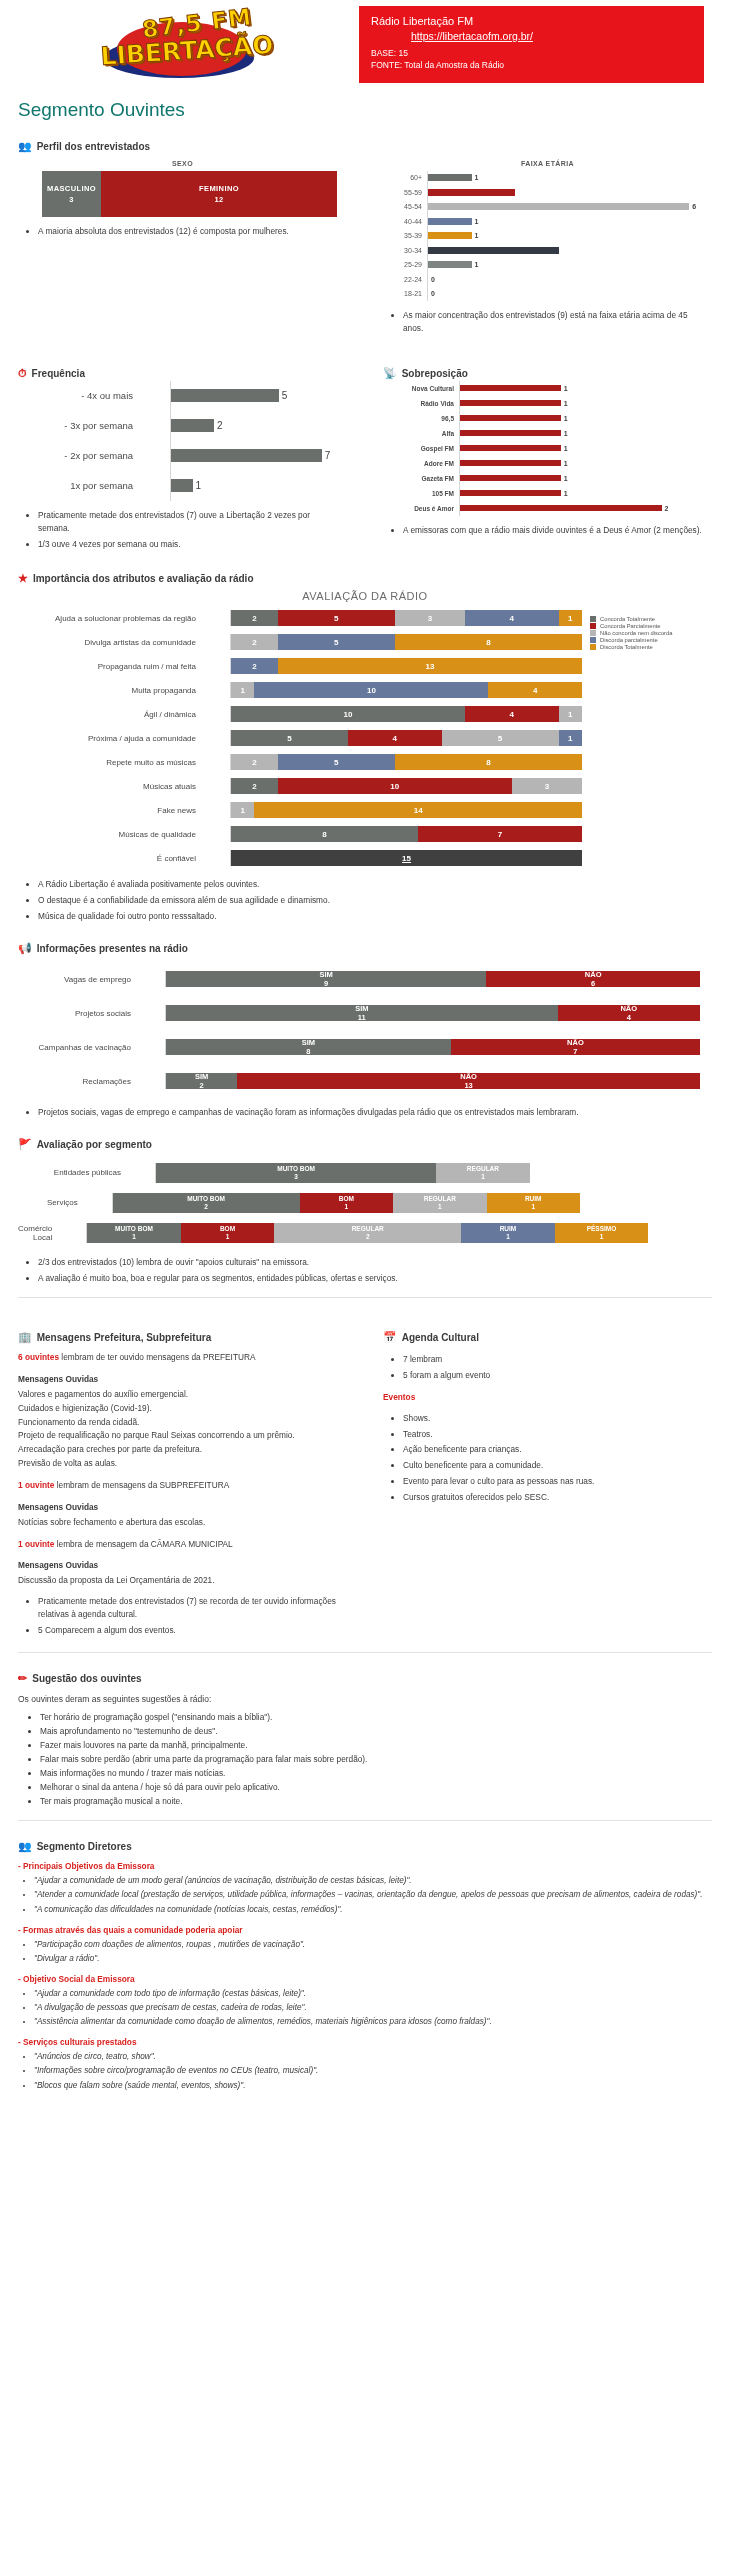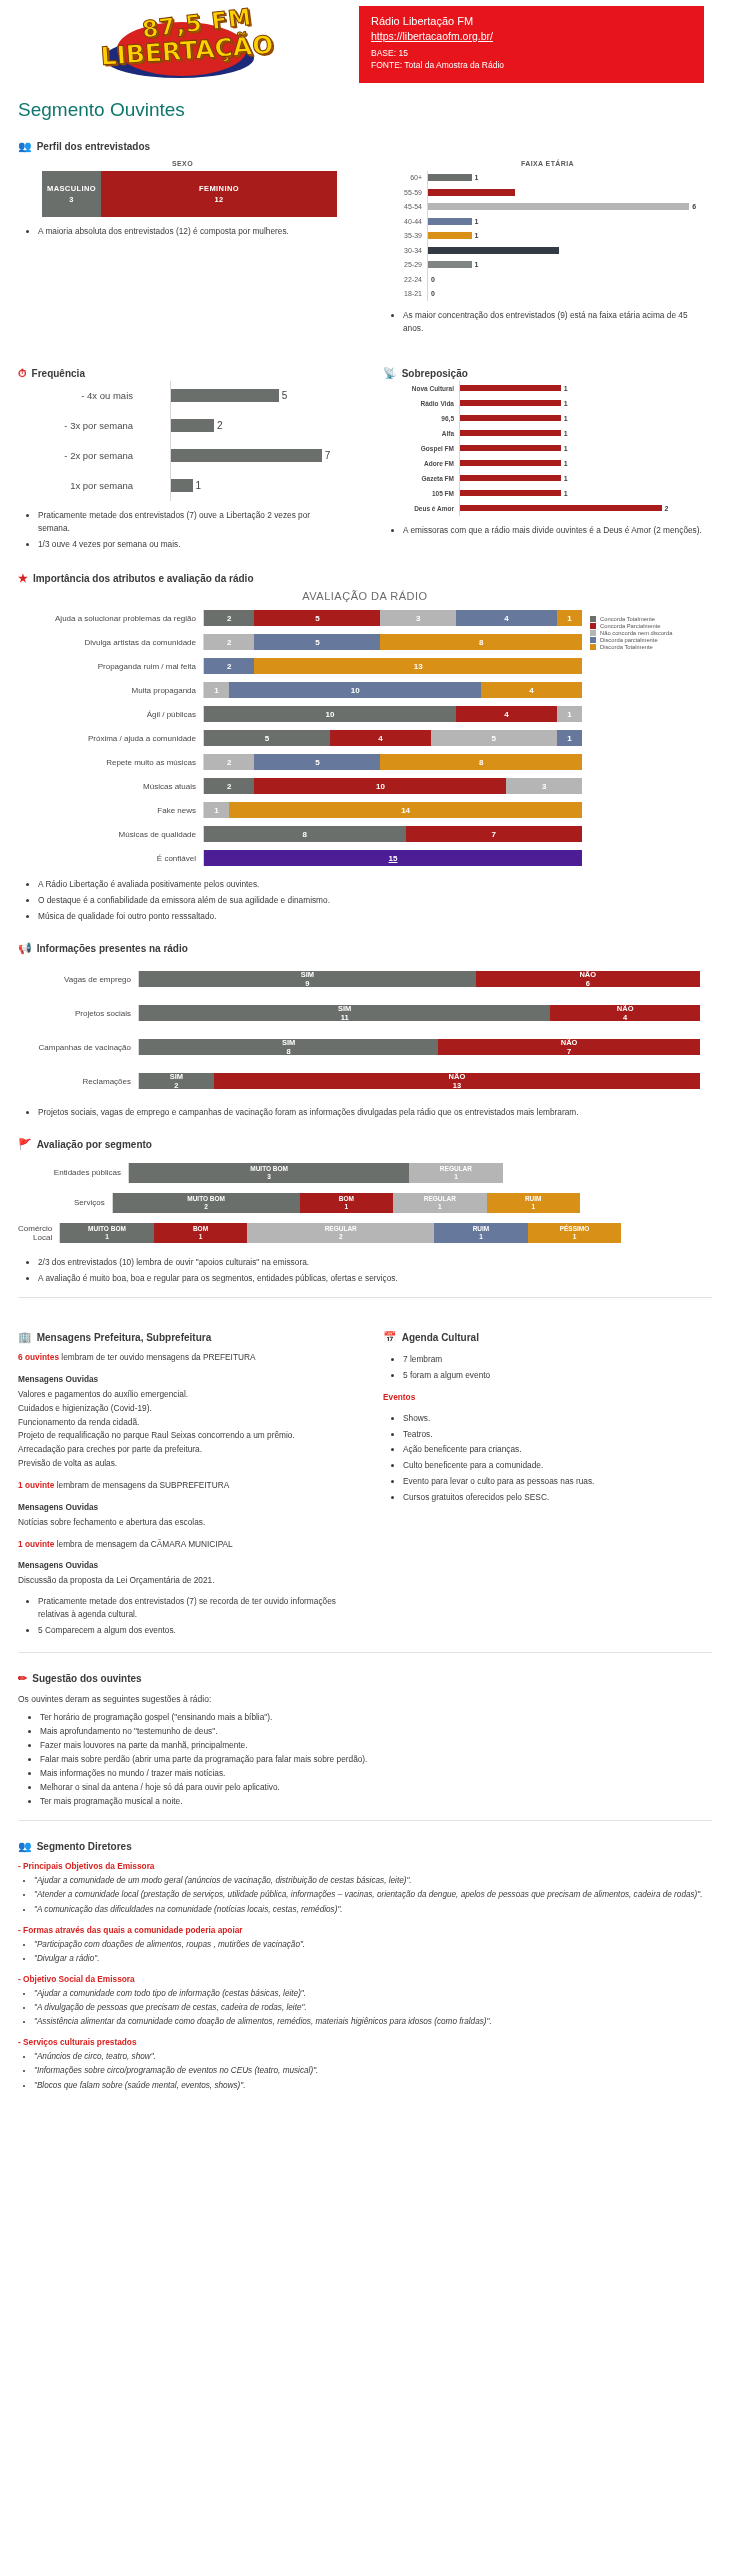--- a/index.html
+++ b/index.html
@@ -37,21 +37,21 @@
     font-family:"DejaVu Sans", sans-serif; font-weight:bold; font-size:25px;
     color:#ffd100; -webkit-text-stroke:1px #7a3b00;
     transform:rotate(-4deg); letter-spacing:0px;
     text-shadow:1px 1px 0 #b35c00, 2px 2px 0 #8a4400;
   }
   .infobox {
     background:#e8141c; color:#fff; padding:9px 12px 11px 12px;
     width:345px; min-height:62px;
   }
   .infobox .ttl { font-size:11px; margin-bottom:3px; }
-  .infobox .lnk { font-size:10.5px; text-decoration:underline; margin-bottom:5px; color:#fff; display:block;}
+  .infobox .lnk { font-size:10.5px; text-decoration:underline; margin-bottom:5px; color:#fff; display:block;margin-left:40px;}
   .infobox .sm { font-size:8.5px; line-height:1.45; }
 
   
   h1.page-title {
     font-size:19px; font-weight:normal; color:#0f766e;
     margin:16px 0 0 18px; padding:0;
   }
   .section-head {
     display:flex; align-items:center; gap:5px;
     margin:20px 0 2px 18px; font-size:10px; font-weight:bold; color:#3b3b3b;
@@ -90,21 +90,21 @@
   .age .hrow { height:14.5px; }
   .age .hrow .lbl { width:42px; }
 
   .over .hrow { height:15px; }
   .over .hrow .lbl { width:74px; font-weight:bold; font-size:6.5px; color:#4a4a4a;}
   .over .hrow .bar { background:#a81c1c; height:6px;}
 
   
   .stack-wrap { margin:2px 0 0 0; display:flex; }
   .stack-chart { flex:1; }
-  .srow { display:flex; align-items:center; height:24px; }
+  .srow { display:flex; align-items:center; height:24px;gap:27px; }
   .srow .lbl { width:185px; text-align:right; padding-right:7px; font-size:8px; color:#4a4a4a; }
   .srow .bars { flex:1; display:flex; height:16px; border-left:1px solid #d6d6d6; }
   .srow .seg { display:flex; align-items:center; justify-content:center;
                color:#fff; font-size:8px; font-weight:bold; }
   .legend { width:130px; padding:10px 0 0 8px; }
   .legend .li { display:flex; align-items:center; gap:4px; margin-bottom:1px; }
   .legend .sw { width:6px; height:6px; display:inline-block; }
   .legend .lt { font-size:5.8px; color:#555; }
 
   
@@ -411,21 +411,21 @@
         </div>
         <div class="srow">
           <div class="lbl">Muita propaganda</div>
           <div class="bars">
             <div class="seg" style="background: rgb(181, 181, 181); width: 6.66667%;">1</div>
             <div class="seg" style="background: rgb(102, 121, 156); width: 66.6667%;">10</div>
             <div class="seg" style="background: rgb(217, 144, 23); width: 26.6667%;">4</div>
           </div>
         </div>
         <div class="srow">
-          <div class="lbl">Ágil / públicas</div>
+          <div class="lbl">Ágil / dinâmica</div>
           <div class="bars">
             <div class="seg" style="background: rgb(107, 111, 108); width: 66.6667%;">10</div>
             <div class="seg" style="background: rgb(168, 28, 28); width: 26.6667%;">4</div>
             <div class="seg" style="background: rgb(181, 181, 181); width: 6.66667%;">1</div>
           </div>
         </div>
         <div class="srow">
           <div class="lbl">Próxima / ajuda a comunidade</div>
           <div class="bars">
             <div class="seg" style="background: rgb(107, 111, 108); width: 33.3333%;">5</div>
@@ -460,21 +460,21 @@
         <div class="srow">
           <div class="lbl">Músicas de qualidade</div>
           <div class="bars">
             <div class="seg" style="background: rgb(107, 111, 108); width: 53.3333%;">8</div>
             <div class="seg" style="background: rgb(168, 28, 28); width: 46.6667%;">7</div>
           </div>
         </div>
         <div class="srow">
           <div class="lbl">É confiável</div>
           <div class="bars">
-            <div class="seg" style="background: #4c1d95; width: 100%; text-decoration: underline;">15</div>
+            <div class="seg" style="background: #404040; width: 100%; text-decoration: underline;">15</div>
           </div>
         </div>
       </div>
     <div class="legend" id="aval-legend">
         <div class="li">
           <span class="sw" style="background:#6b6f6c"></span>
           <span class="lt">Concorda Totalmente</span>
         </div>
         <div class="li">
           <span class="sw" style="background:#a81c1c"></span>

